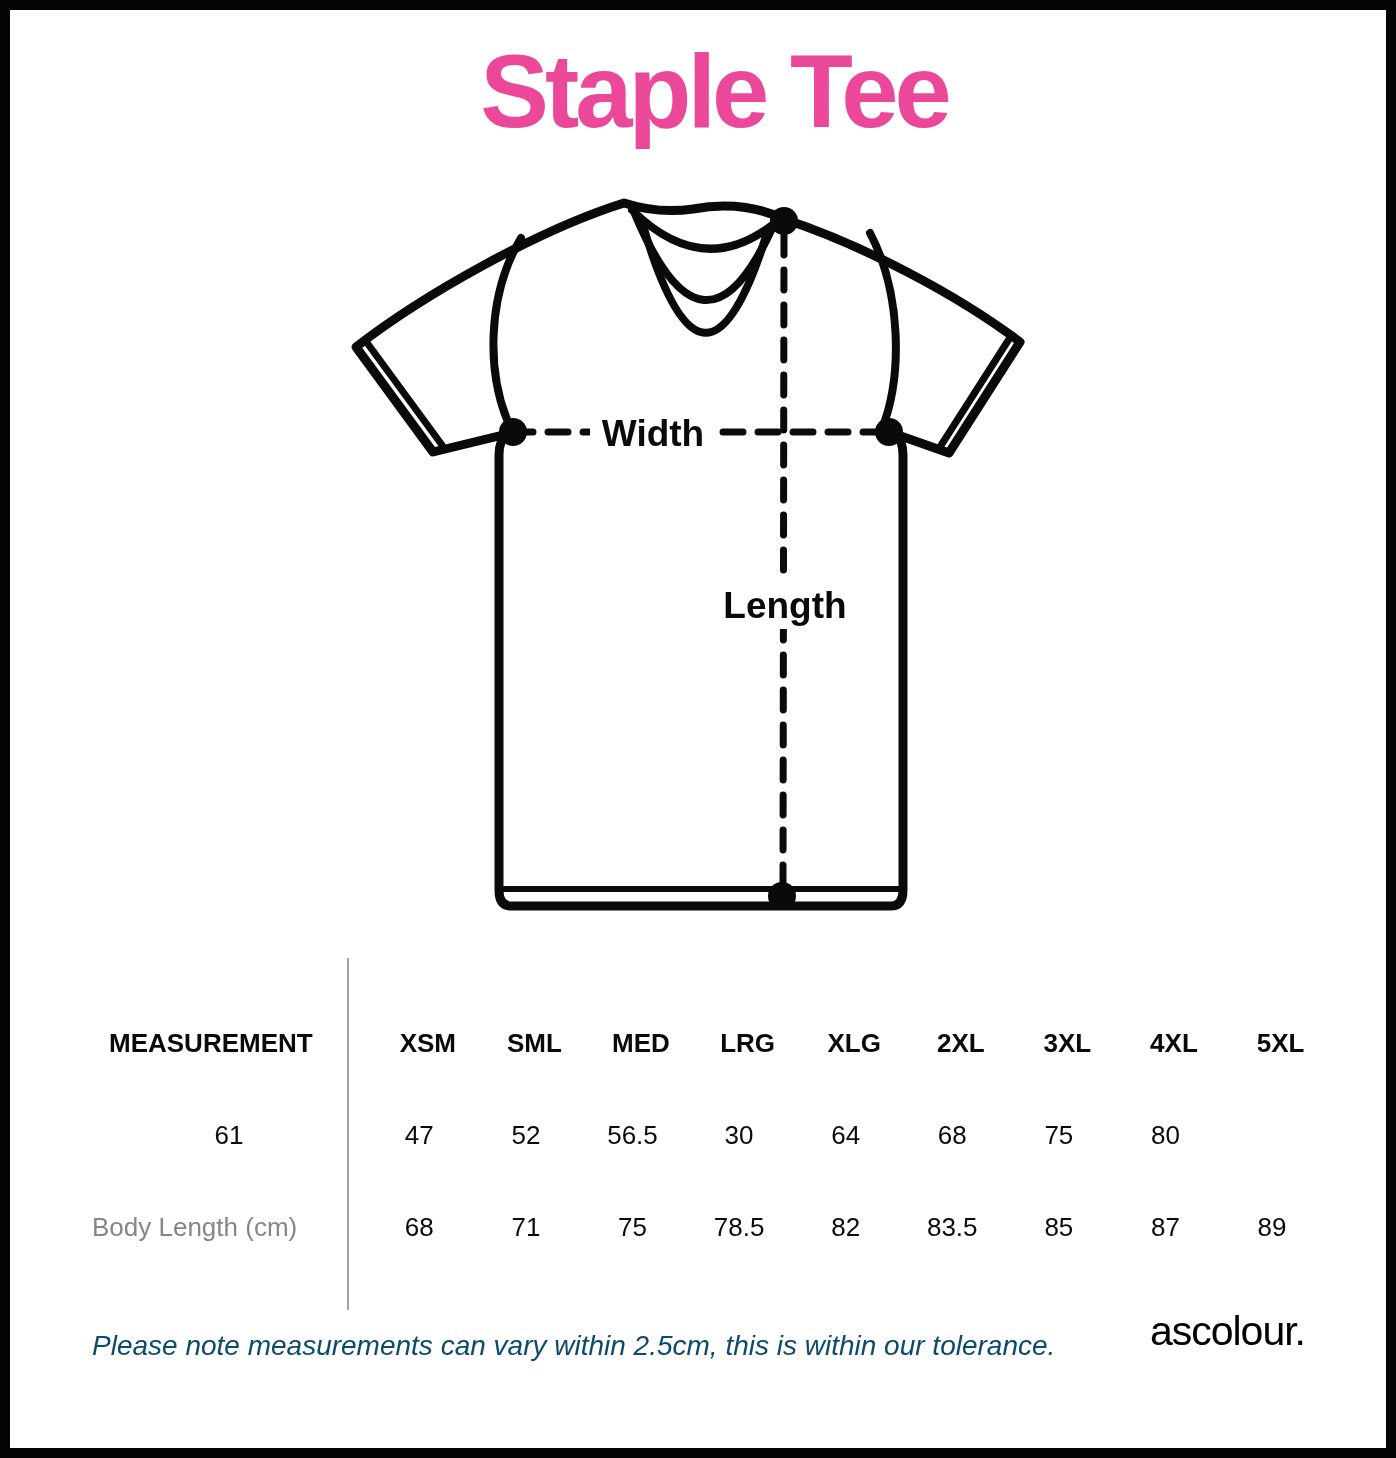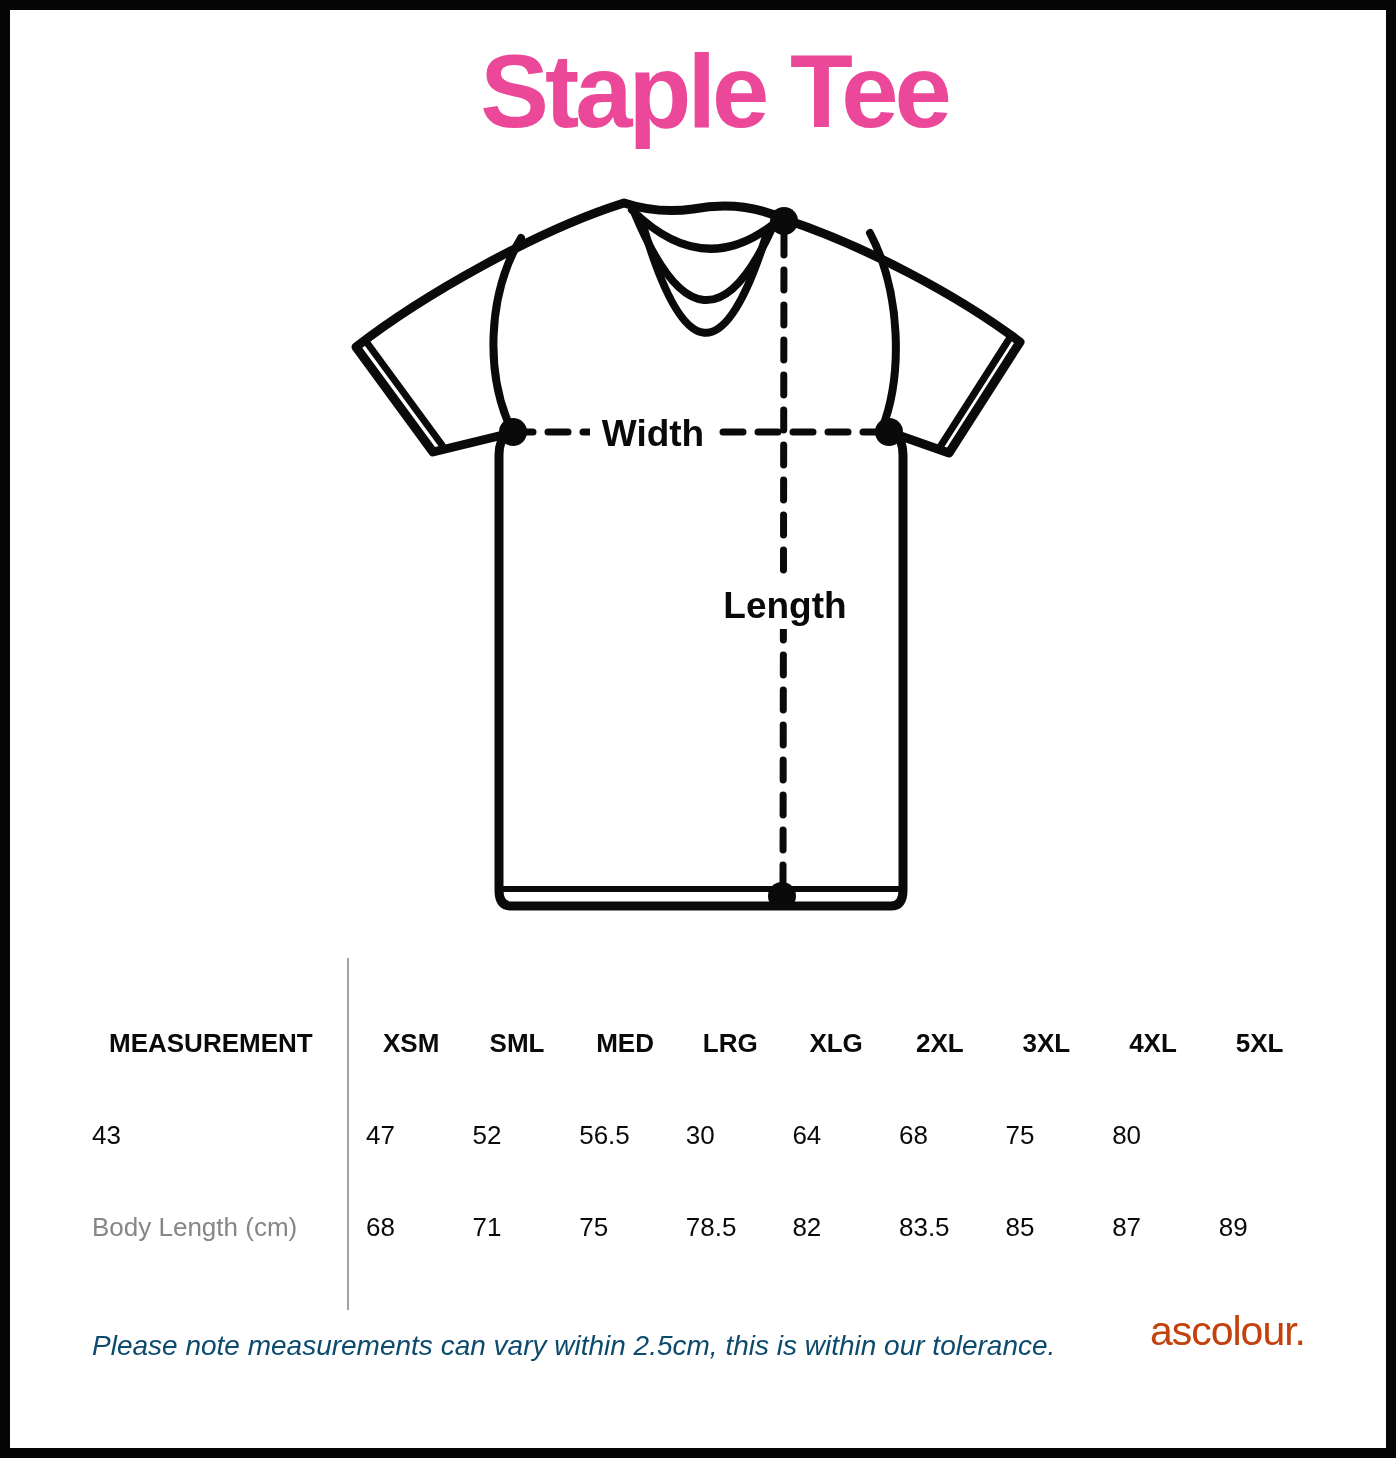--- a/index.html
+++ b/index.html
@@ -52,20 +52,21 @@
     top: 987px;
     width: 1234px;
   }
   .size-row {
     display: grid;
     grid-template-columns: 274px repeat(9, 106.6px);
     height: 92px;
     align-items: center;
   }
   .cell {
+    text-align: center;
     font-size: 26px;
     color: #0a0a0a;
     white-space: nowrap;
   }
   .label-cell {
     text-align: left;
     color: #868686;
   }
   .header-cell {
     font-weight: 700;
@@ -88,21 +89,21 @@
     font-size: 28px;
     font-style: italic;
     color: #0c4a6e;
   }
   .brand-logo {
     position: absolute;
     right: 81px;
     top: 1298px;
     font-size: 41px;
     letter-spacing: -1px;
-    color: #c2410c;
+    color: #000000;
   }
 </style>
 </head>
 <body>
 
 <div class="page">
 
   <h1 class="page-title">Staple Tee</h1>
 
   <svg class="tee-svg" viewBox="0 0 740 770" xmlns="http://www.w3.org/2000/svg">
@@ -163,21 +164,21 @@
       <div class="cell header-cell">MED</div>
       <div class="cell header-cell">LRG</div>
       <div class="cell header-cell">XLG</div>
       <div class="cell header-cell">2XL</div>
       <div class="cell header-cell">3XL</div>
       <div class="cell header-cell">4XL</div>
       <div class="cell header-cell">5XL</div>
     </div>
 
     <div class="size-row">
-      <div class="cell">43</div>
+      <div class="cell">61</div>
       <div class="cell">47</div>
       <div class="cell">52</div>
       <div class="cell">56.5</div>
       <div class="cell">30</div>
       <div class="cell">64</div>
       <div class="cell">68</div>
       <div class="cell">75</div>
       <div class="cell">80</div>
     </div>
 

